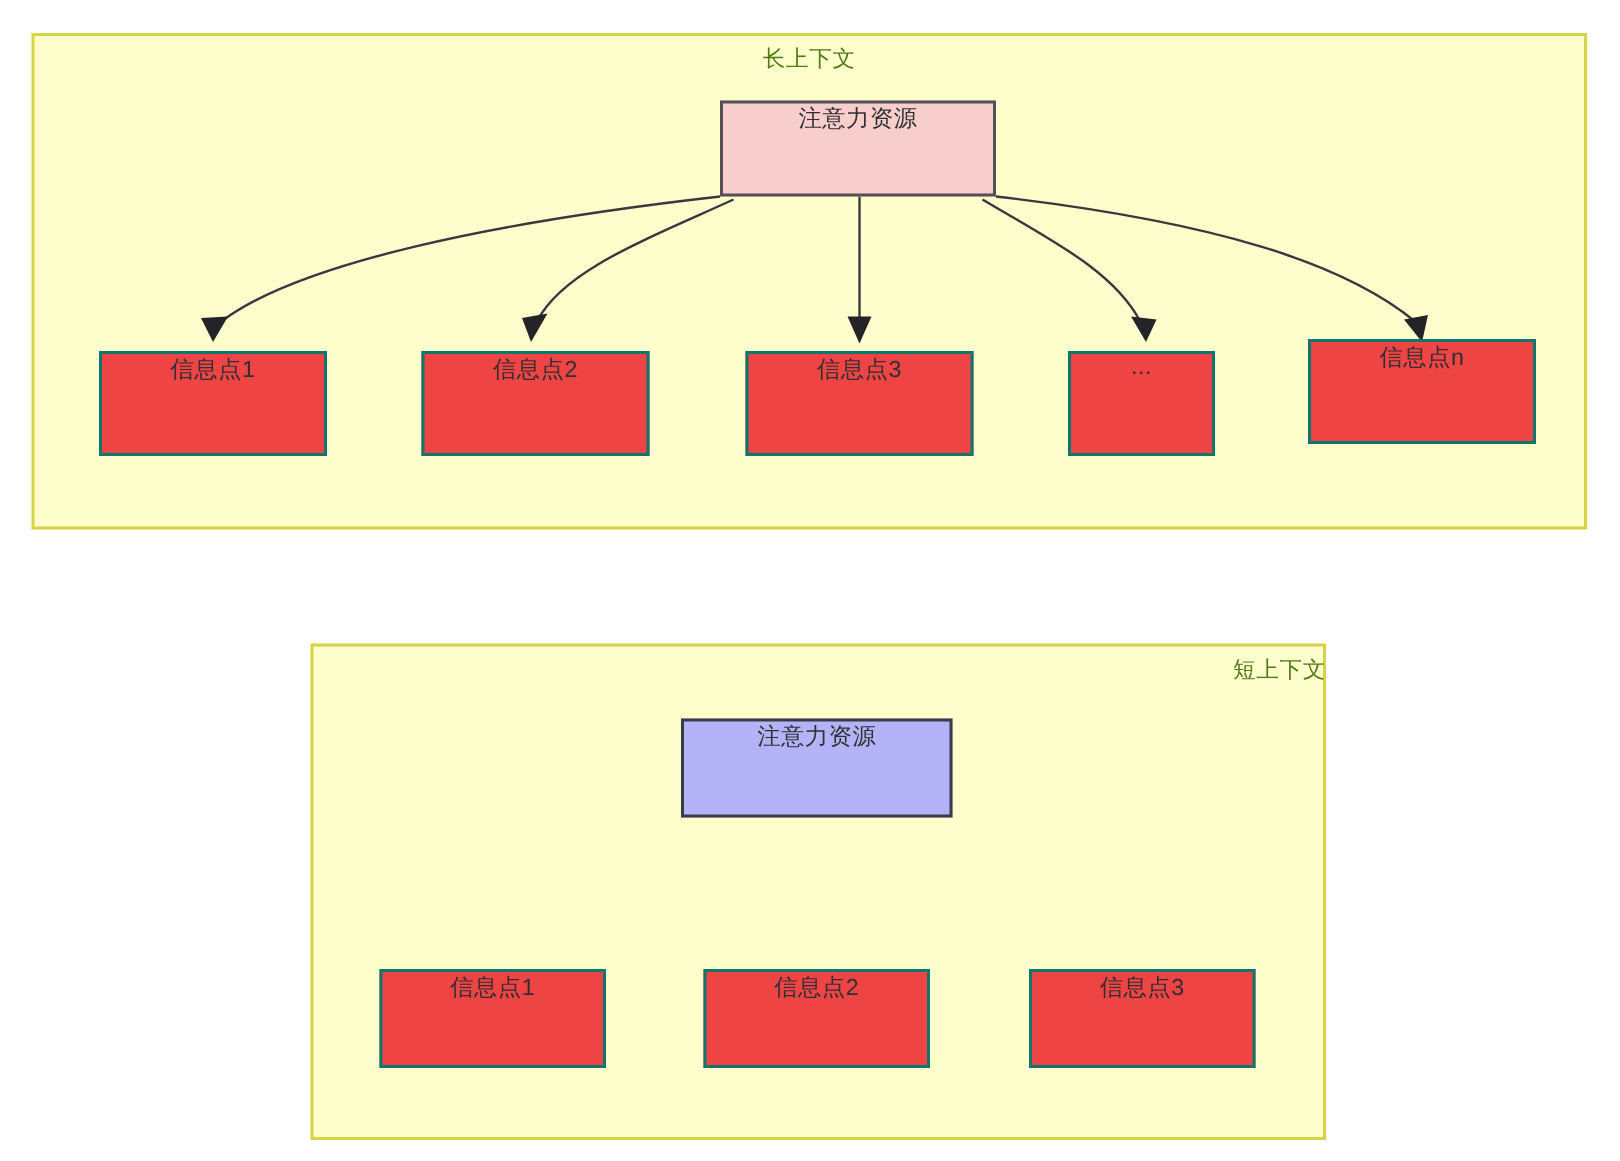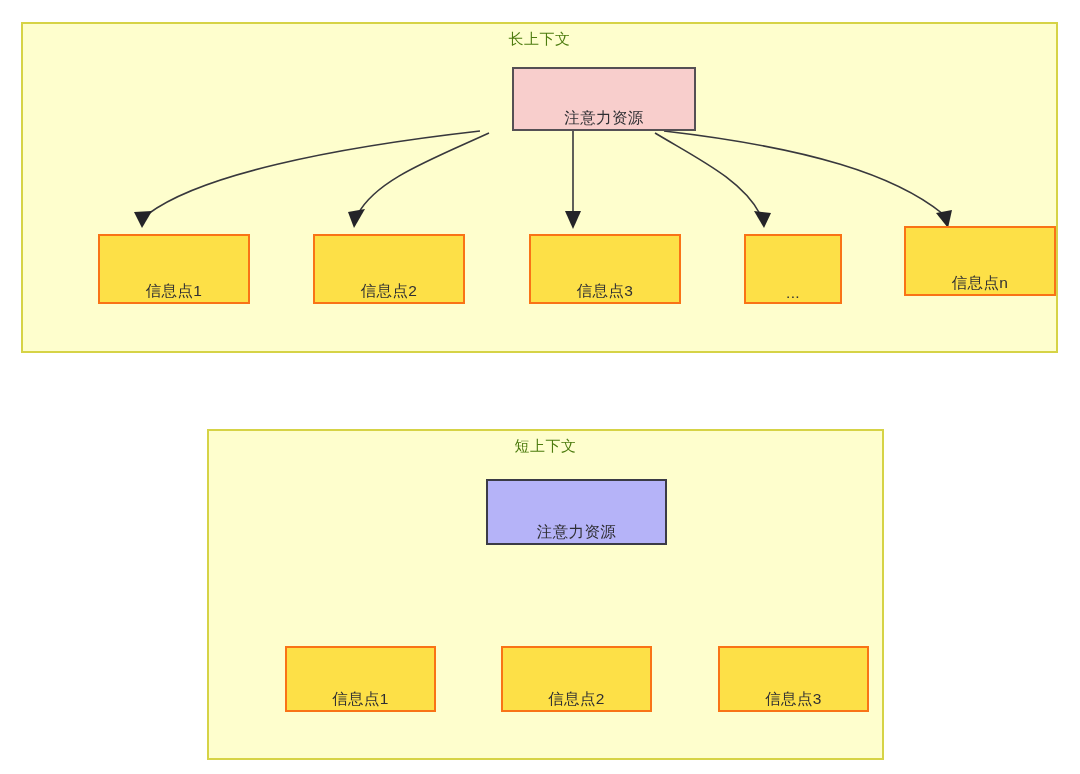--- a/index.html
+++ b/index.html
@@ -28,39 +28,38 @@
     text-align: center;
     font-size: 15px;
     color: #4d7c0f;
     letter-spacing: 0.5px;
     white-space: nowrap;
   }
   .node {
     position: absolute;
     box-sizing: border-box;
     display: flex;
-    align-items: flex-end;
+    align-items: flex-start;
     justify-content: center;
     font-size: 15.5px;
     color: #2f2f33;
     letter-spacing: 0.4px;
     white-space: nowrap;
-    margin-left: 32px;
   }
   .node-root-pink {
     background: #f8cecc;
     border: 2px solid #555054;
   }
   .node-root-blue {
     background: #b5b3f8;
     border: 2px solid #3b3b46;
   }
   .node-leaf {
-    background: #fde047;
-    border: 2px solid #f97316;
+    background: #ef4444;
+    border: 2px solid #0f766e;
   }
   .edges {
     position: absolute;
     left: 0;
     top: 0;
     width: 1080px;
     height: 774px;
     pointer-events: none;
   }
   .edge-path {
@@ -127,21 +126,21 @@
   <div class="node node-leaf" style="left:712px; top:234px; width:98px; height:70px;">
     <span>...</span>
   </div>
 
   <div class="node node-leaf" style="left:872px; top:226px; width:152px; height:70px;">
     <span>信息点n</span>
   </div>
 
   <div class="group-box" style="left:207px; top:429px; width:677px; height:331px;"></div>
 
-  <div class="group-title" style="left:207px; top:437px; width:677px;">短上下文</div>
+  <div class="group-title" style="left:207px; top:437px; width:677px;text-align:right;">短上下文</div>
 
   <div class="node node-root-blue" style="left:454px; top:479px; width:181px; height:66px;">
     <span>注意力资源</span>
   </div>
 
   <div class="node node-leaf" style="left:253px; top:646px; width:151px; height:66px;">
     <span>信息点1</span>
   </div>
 
   <div class="node node-leaf" style="left:469px; top:646px; width:151px; height:66px;">

